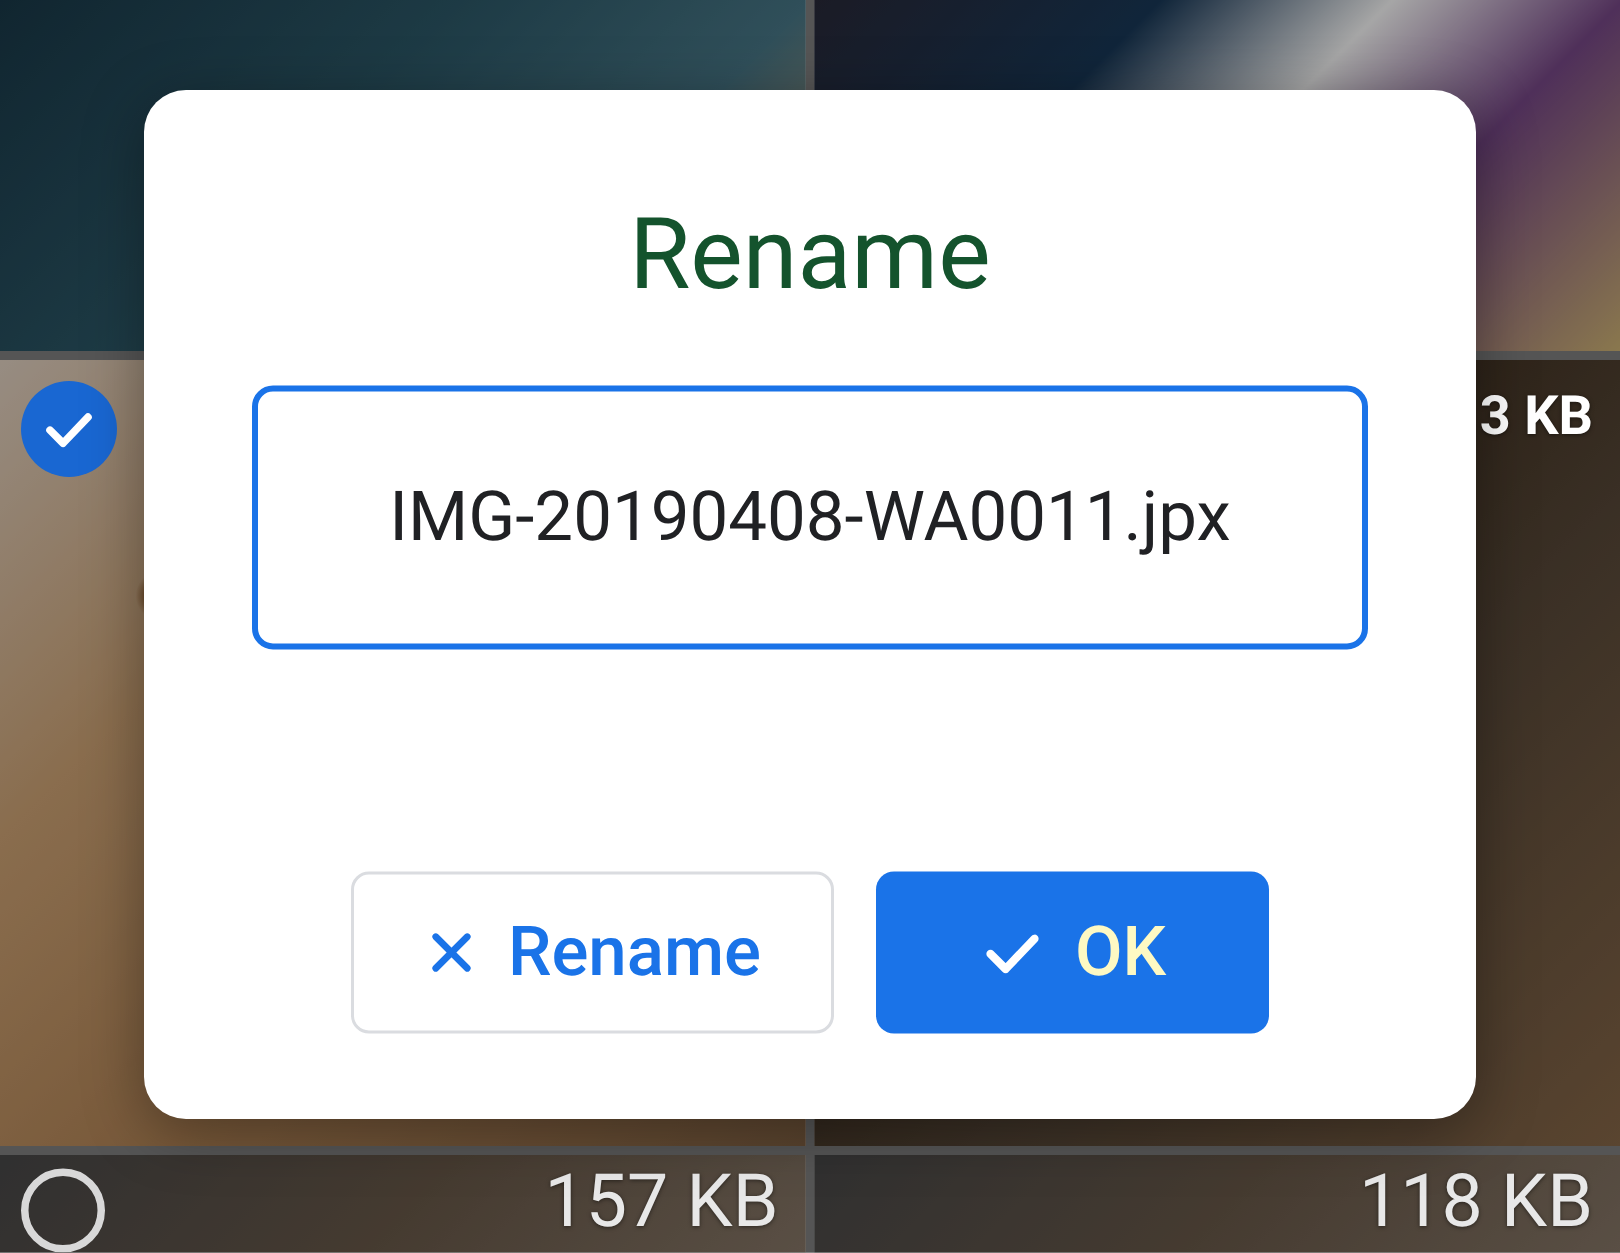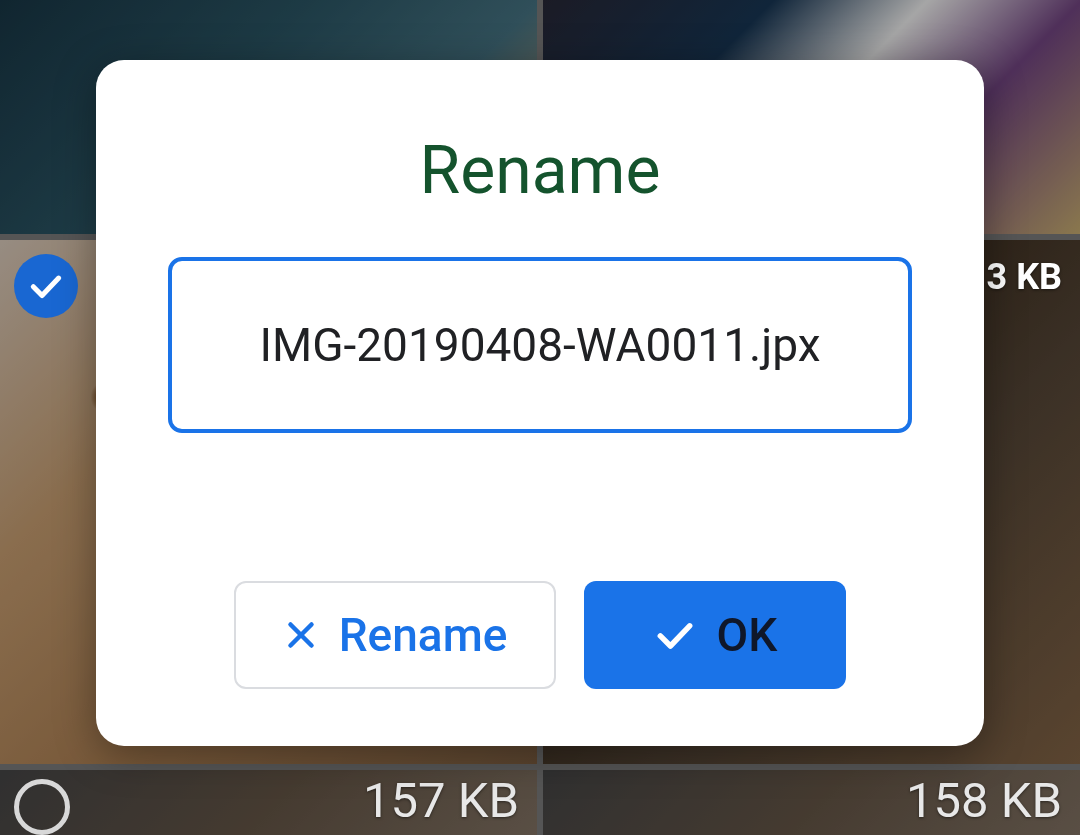--- a/index.html
+++ b/index.html
@@ -192,21 +192,21 @@
       width: 322px;
       background: #fff;
       border: 2px solid #dadce0;
       color: #1a73e8;
     }
 
     .btn-ok {
       width: 262px;
       background: #1a73e8;
       border: none;
-      color: #0f172a;
+      color: #fef9c3;
     }
 
     .btn svg {
       width: 36px;
       height: 36px;
       flex-shrink: 0;
     }
 
     .btn-ok svg {
       width: 44px;
@@ -235,21 +235,21 @@
     <div class="overlay-filter"></div>
     <div class="size-label">3 KB</div>
   </div>
   <div class="thumb thumb-5">
     <div class="overlay-filter"></div>
     <div class="radio-circle"></div>
     <div class="size-label size-label-bottom">157 KB</div>
   </div>
   <div class="thumb thumb-6">
     <div class="overlay-filter"></div>
-    <div class="size-label size-label-bottom">158 KB</div>
+    <div class="size-label size-label-bottom">118 KB</div>
   </div>
 </div>
 
 <div class="dialog">
   <div class="dialog-title">Rename</div>
 
   <input type="text" class="filename-input" value="IMG-20190408-WA0011.jpx" style="">
 
   <div class="button-row">
     <button class="btn btn-cancel">

